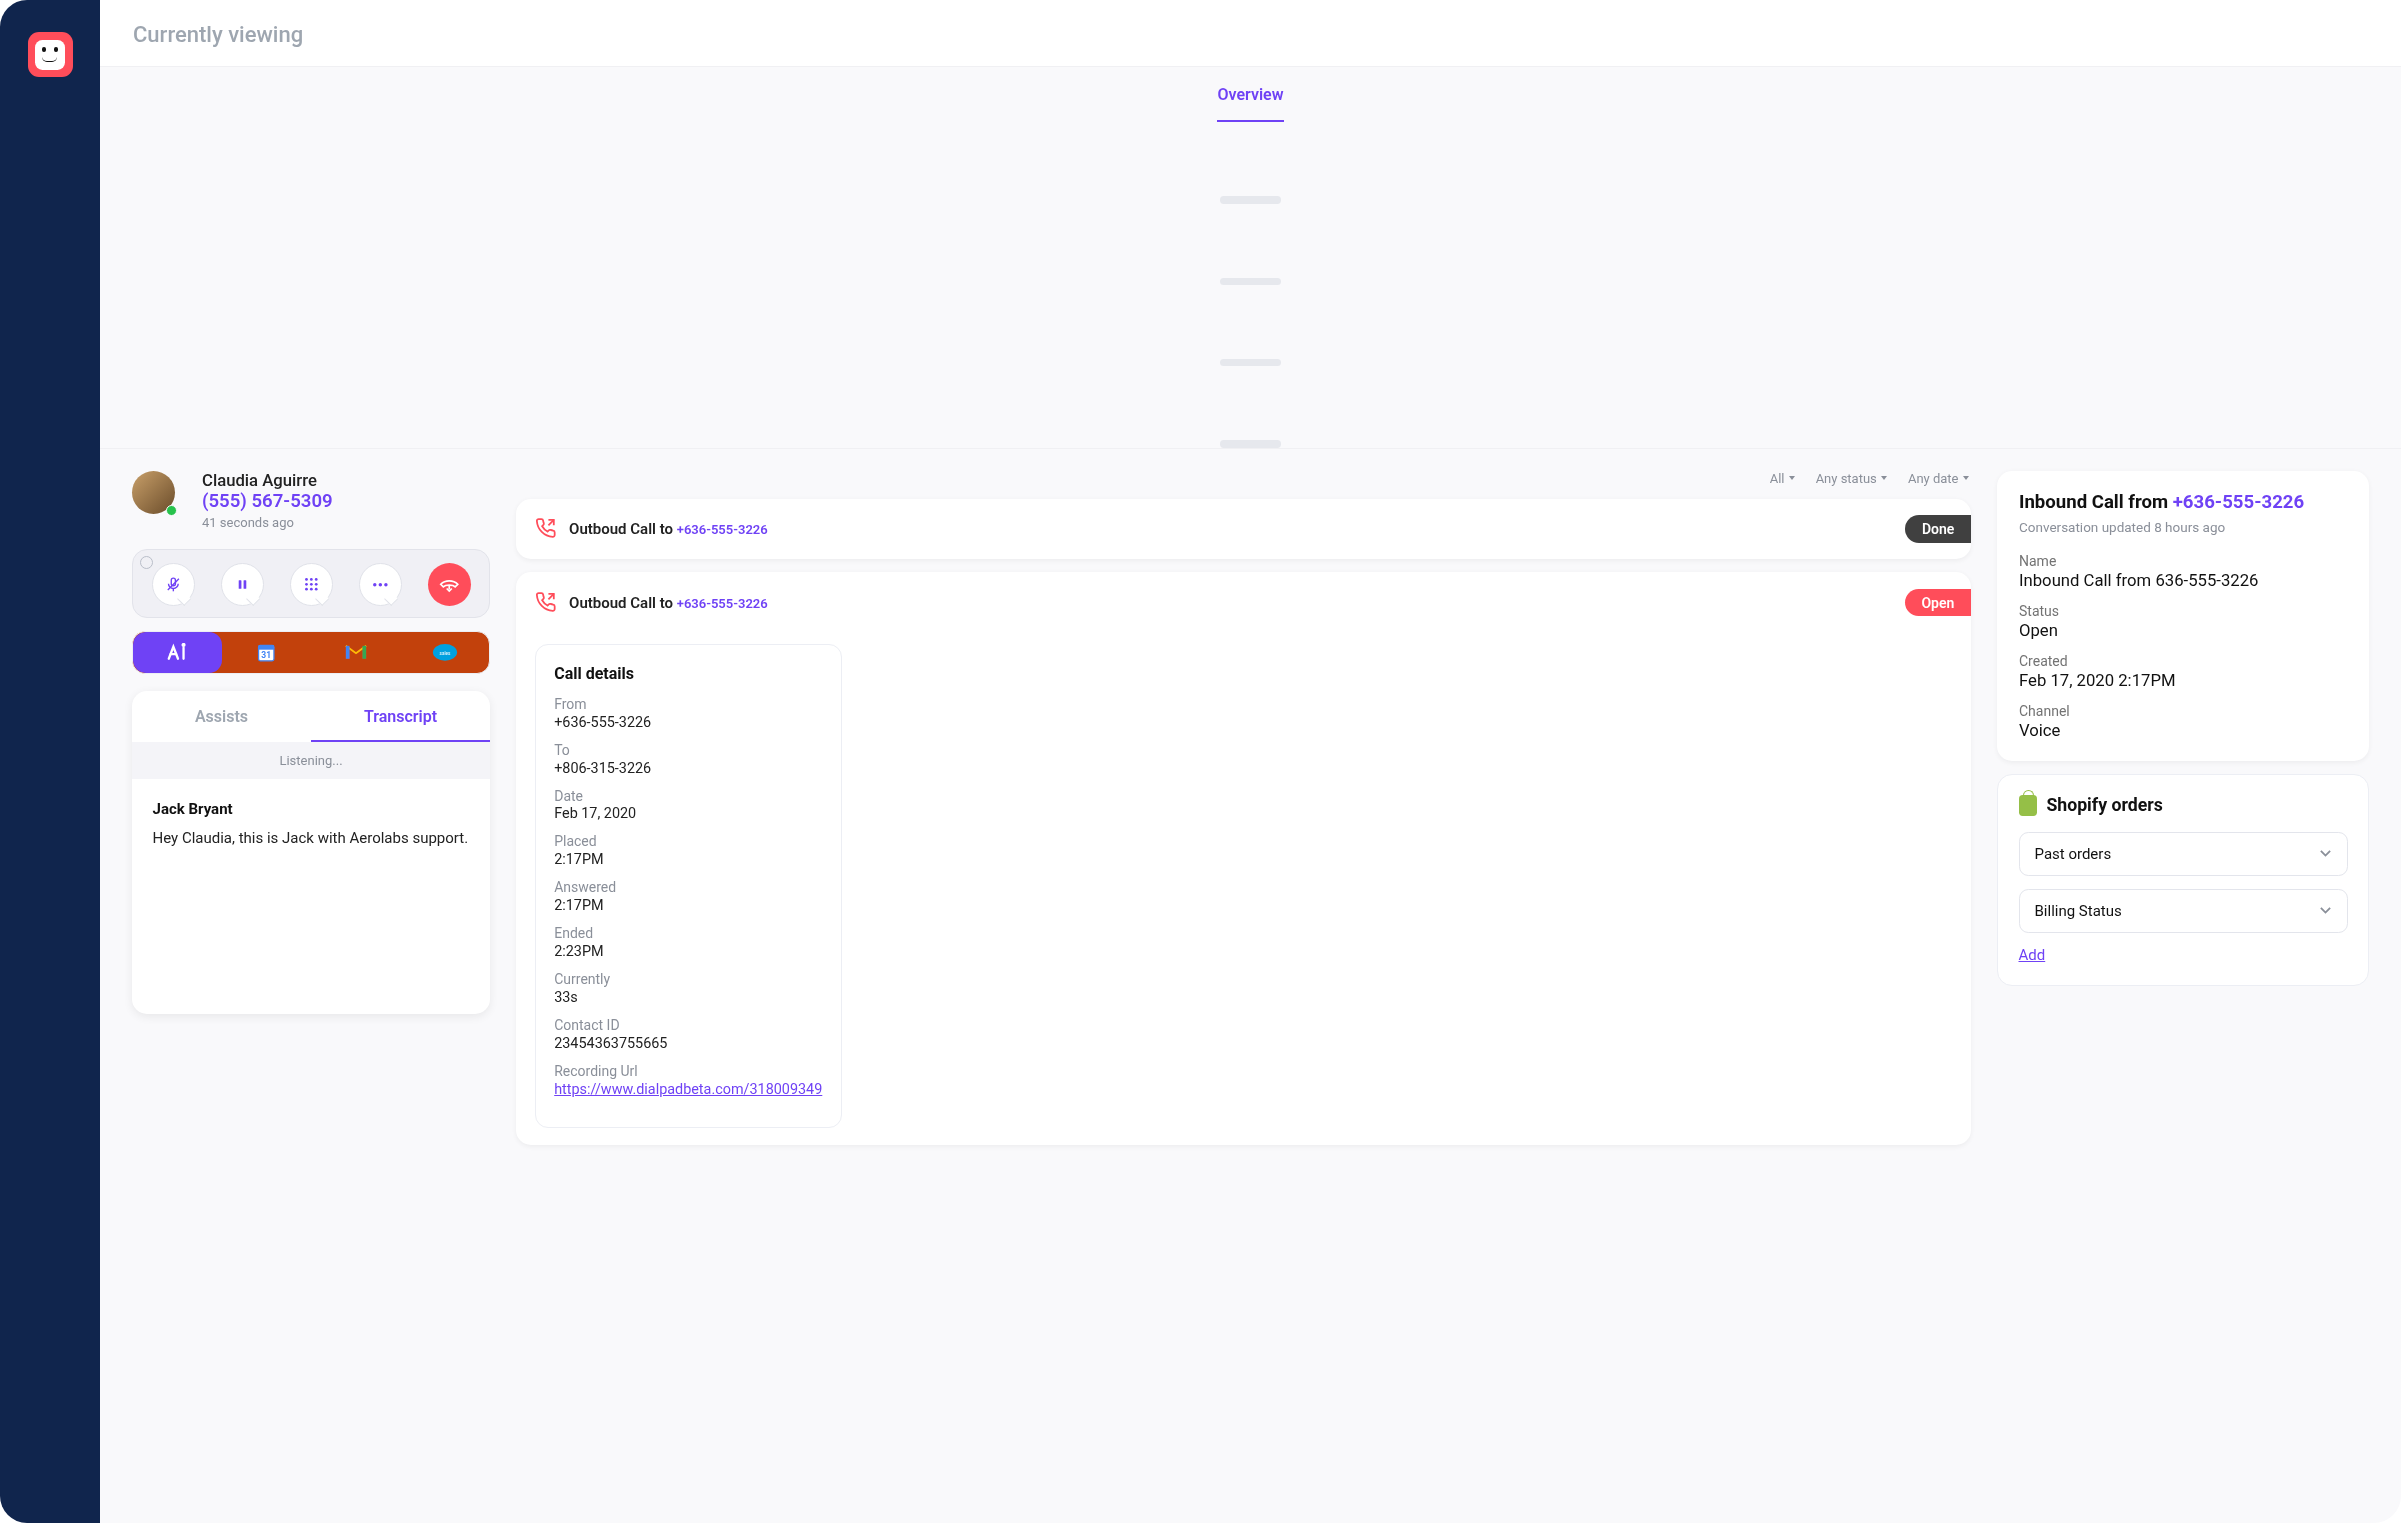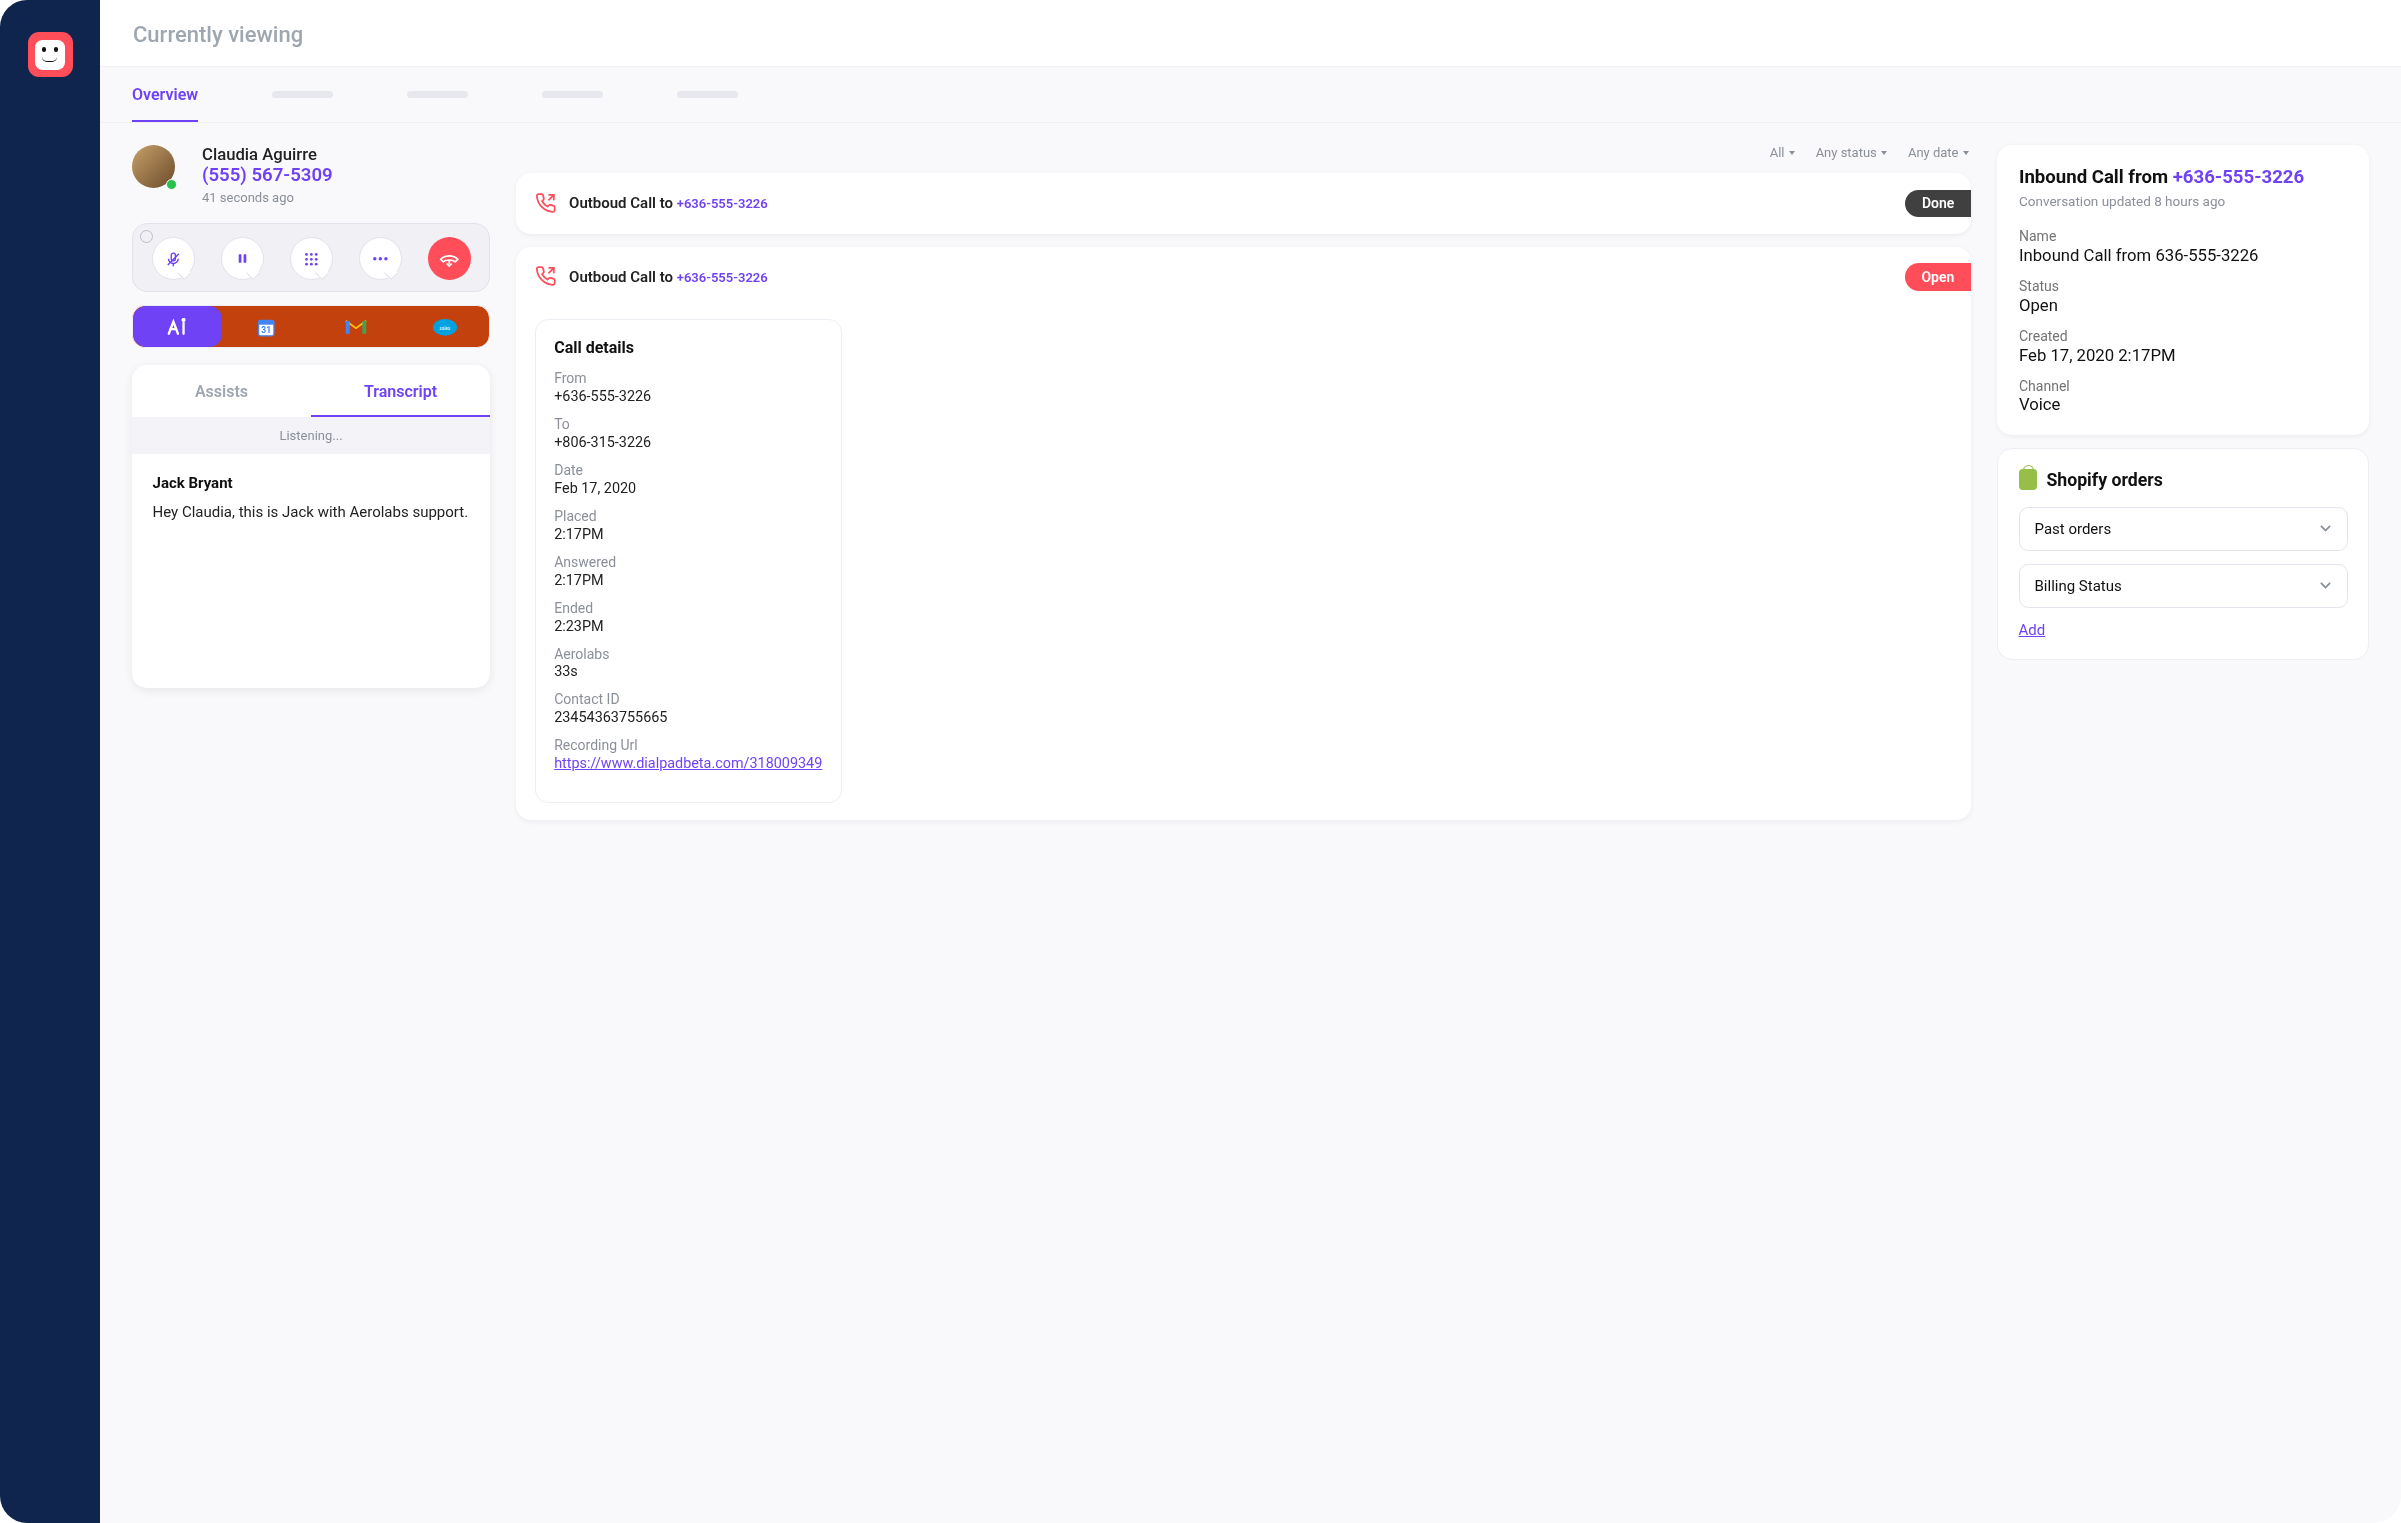--- a/index.html
+++ b/index.html
@@ -39,24 +39,25 @@
 .main { flex: 1; display: flex; flex-direction: column; background:#fff; }
 
 .header-strip {
   padding: 22px 33px 18.6px;
   background: #fff;
 }
 .header-title { font-size: 22px; color: #9ea6b0; font-weight: 500; }
 
 .tabbar {
   display: flex; align-items: center; gap: 74px;
-  padding: 0 32px;
+  padding: 0 22px;
   background: #f9f9fb;
   border-top: 0.9px solid #f0f0f3;
   border-bottom: 0.9px solid #f0f0f3;
+  flex-direction: column;
 }
 .tab {
   padding: 18.6px 0 16px;
   font-size: 16px;
   color: #6f42f5;
   font-weight: 600;
   border-bottom: 2.8px solid #6f42f5;
 }
 .tab-skel {
   width: 61px; height: 7.4px; background: #e6e8ed; border-radius: 3.7px;
@@ -380,21 +381,21 @@
               </div>
             <div class="cd-row">
                 <div class="cd-label">Answered</div>
                 <div class="cd-val">2:17PM</div>
               </div>
             <div class="cd-row">
                 <div class="cd-label">Ended</div>
                 <div class="cd-val">2:23PM</div>
               </div>
             <div class="cd-row">
-                <div class="cd-label">Aerolabs</div>
+                <div class="cd-label">Currently</div>
                 <div class="cd-val">33s</div>
               </div>
             <div class="cd-row">
                 <div class="cd-label">Contact ID</div>
                 <div class="cd-val">23454363755665</div>
               </div>
             <div class="cd-row"><div class="cd-label">Recording Url</div><a href="#" class="cd-val cd-link">https://www.dialpadbeta.com/318009349</a></div>
           </div>
         </div>
       </div>

